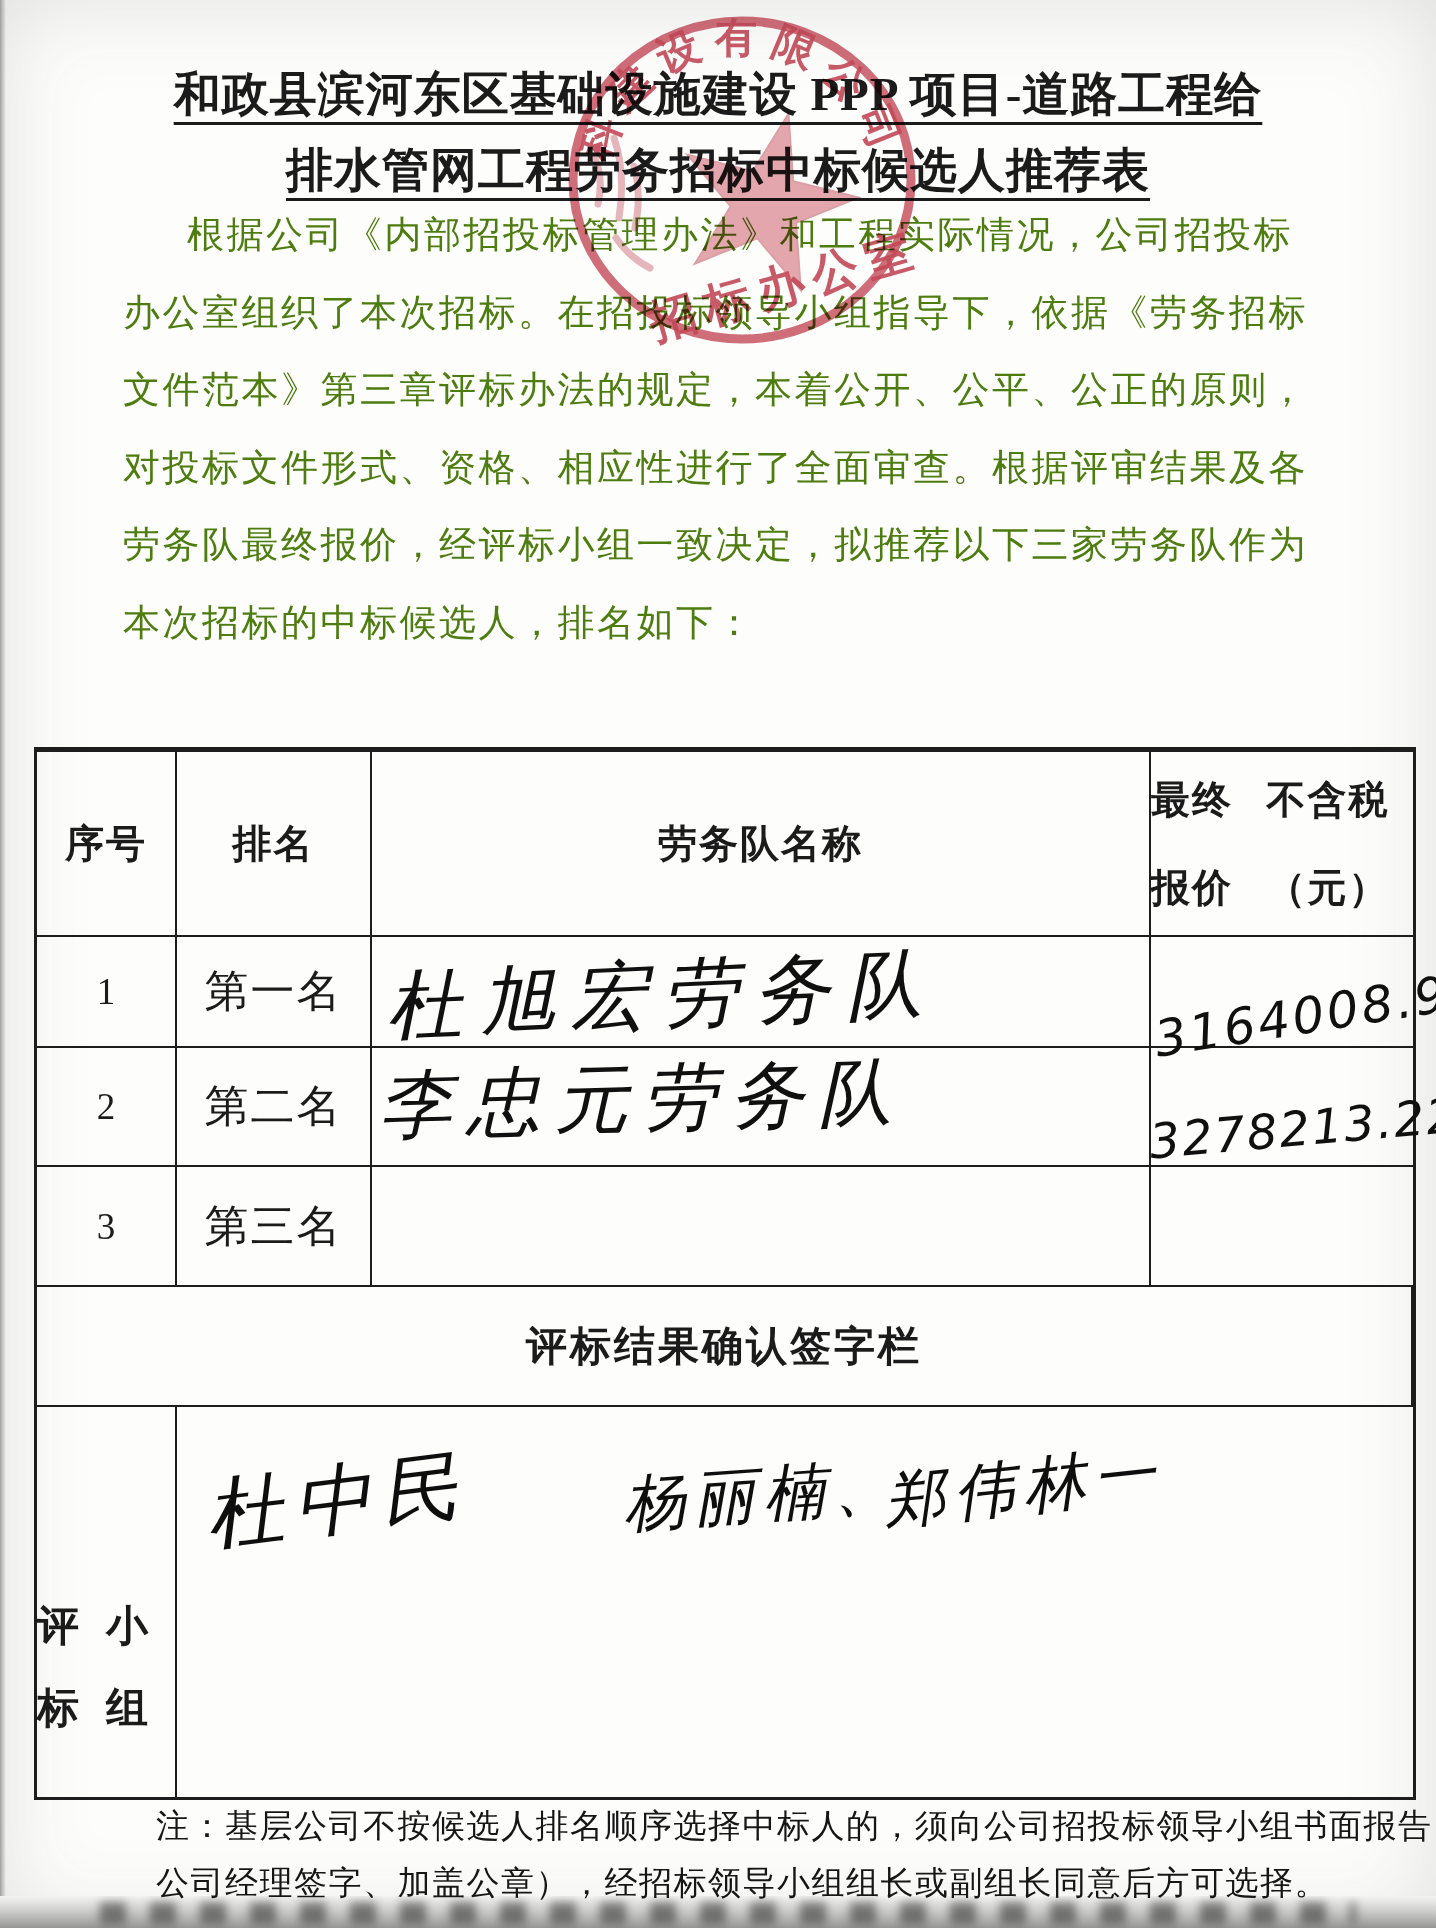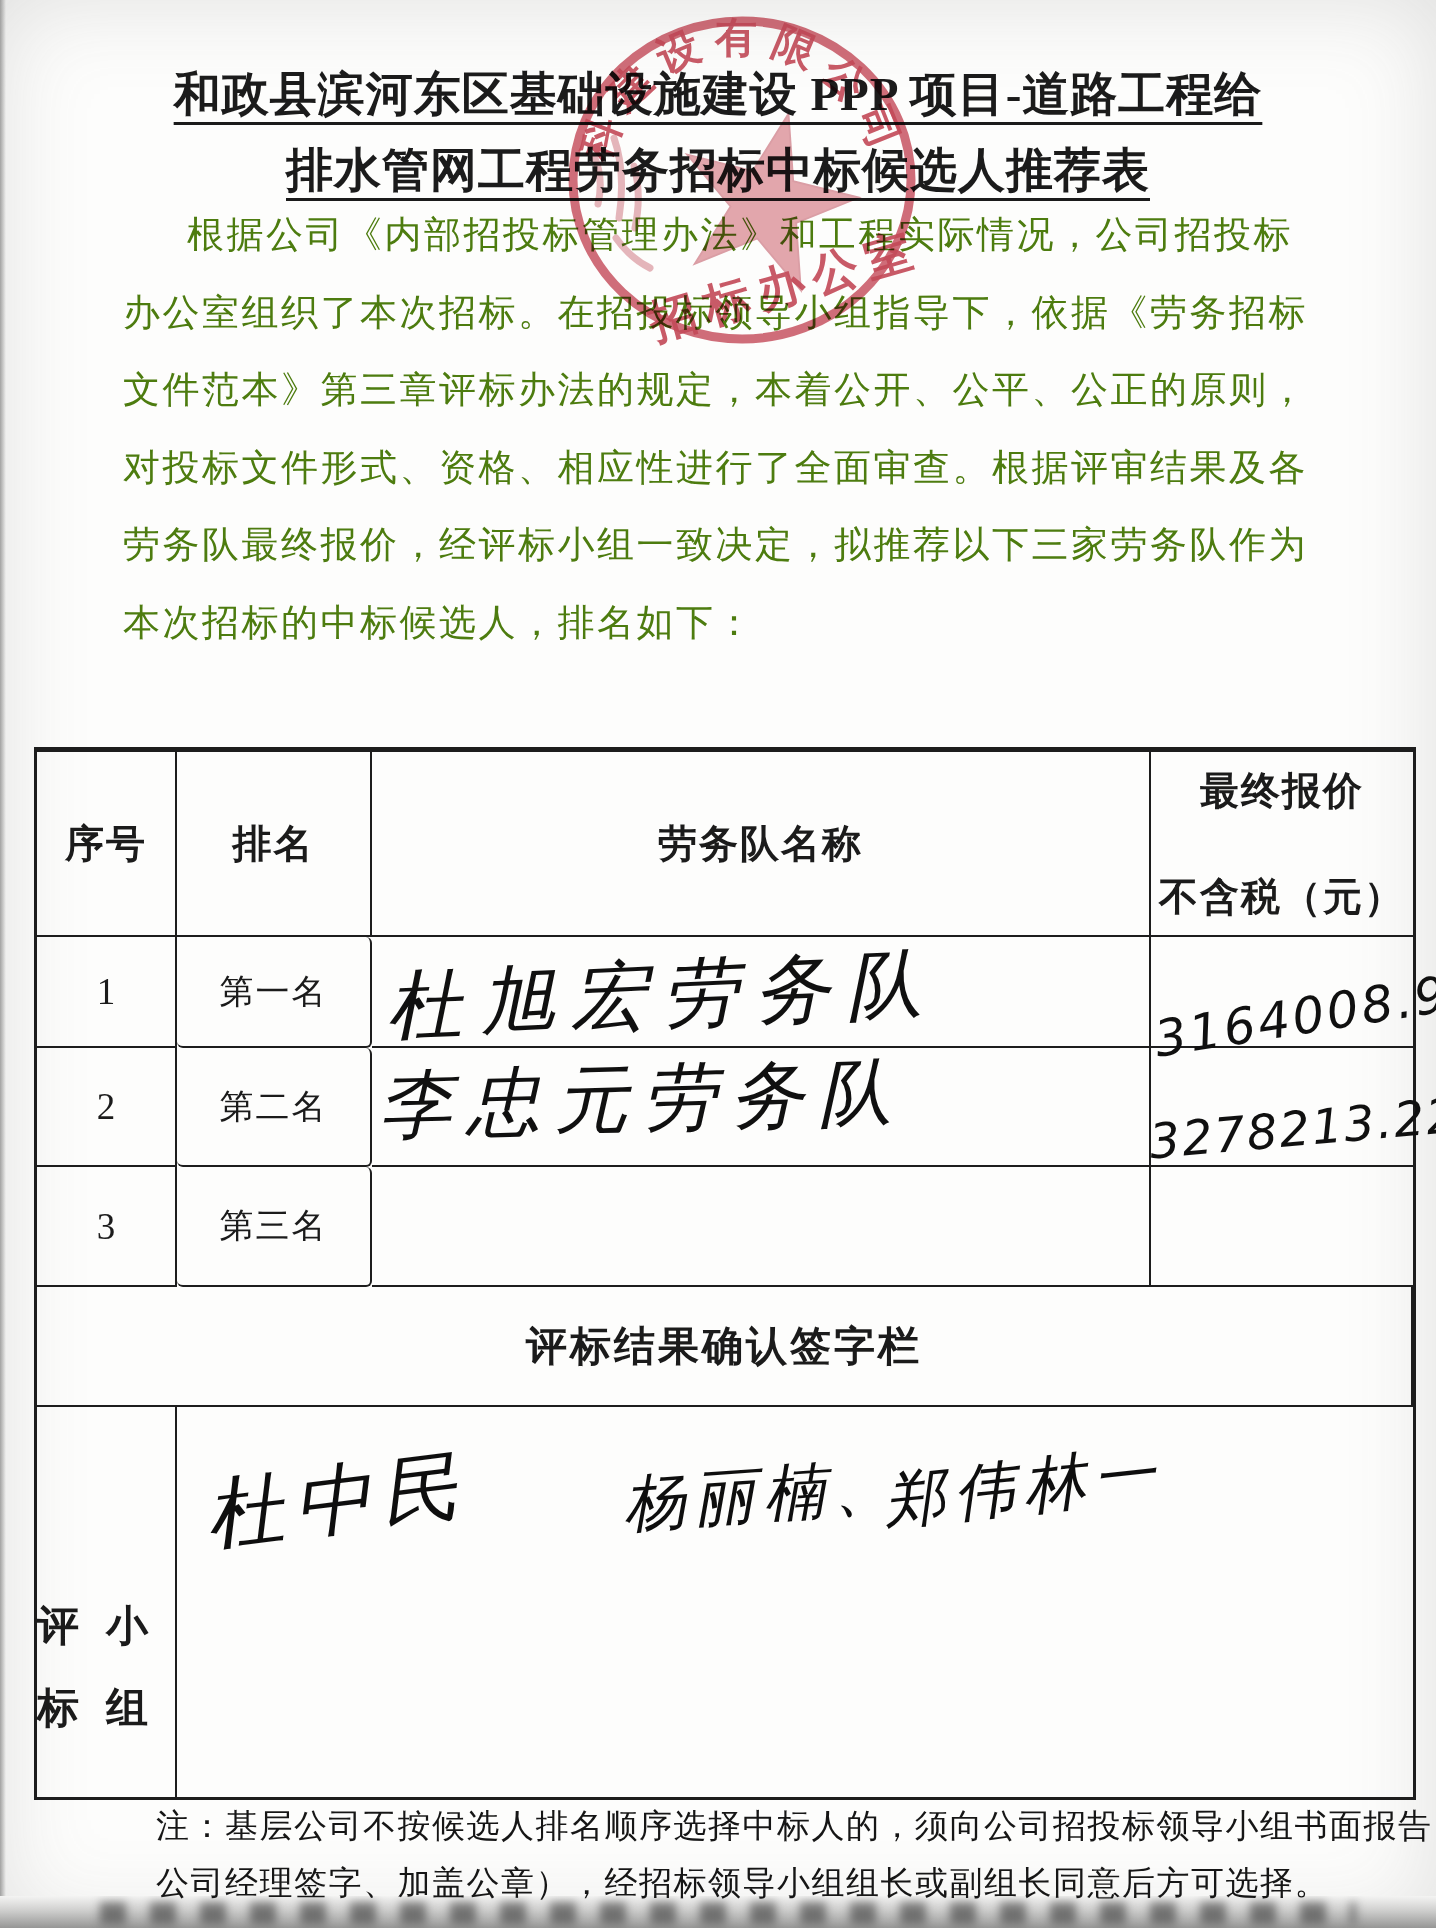--- a/index.html
+++ b/index.html
@@ -41,23 +41,23 @@
     background:transparent;
   }
   .cell{
     border-right:2.5px solid #1d1d1d;border-bottom:2.5px solid #1d1d1d;
     display:flex;align-items:center;justify-content:center;
     position:relative;overflow:visible;
   }
   .cell.nr{border-right:none;}
   .cell.nb{border-bottom:none;}
   .hdr{font-size:39px;font-weight:600;letter-spacing:2px;}
-  .hdr4{flex-direction:column;line-height:88px;gap:18px;}
+  .hdr4{flex-direction:row;line-height:88px;gap:18px;}
   .serial{font-size:37px;}
-  .rank{font-size:34px;letter-spacing:2px;border-radius:6px;}
+  .rank{font-size:44px;letter-spacing:2px;}
   .confirm{grid-column:1 / 5;font-family:"Liberation Sans", sans-serif;
     font-weight:bold;font-size:41px;letter-spacing:3px;}
   .group-label{justify-content:flex-start;
     font-family:"Liberation Sans", sans-serif;font-weight:bold;font-size:42px;
     padding-top:130px;line-height:82px;letter-spacing:2px;}
   .group-sign{grid-column:2 / 5;justify-content:flex-start;align-items:flex-start;}
   
   .hand{
     font-family:"DejaVu Sans", sans-serif;font-style:italic;color:#101010;
     white-space:nowrap;position:absolute;

